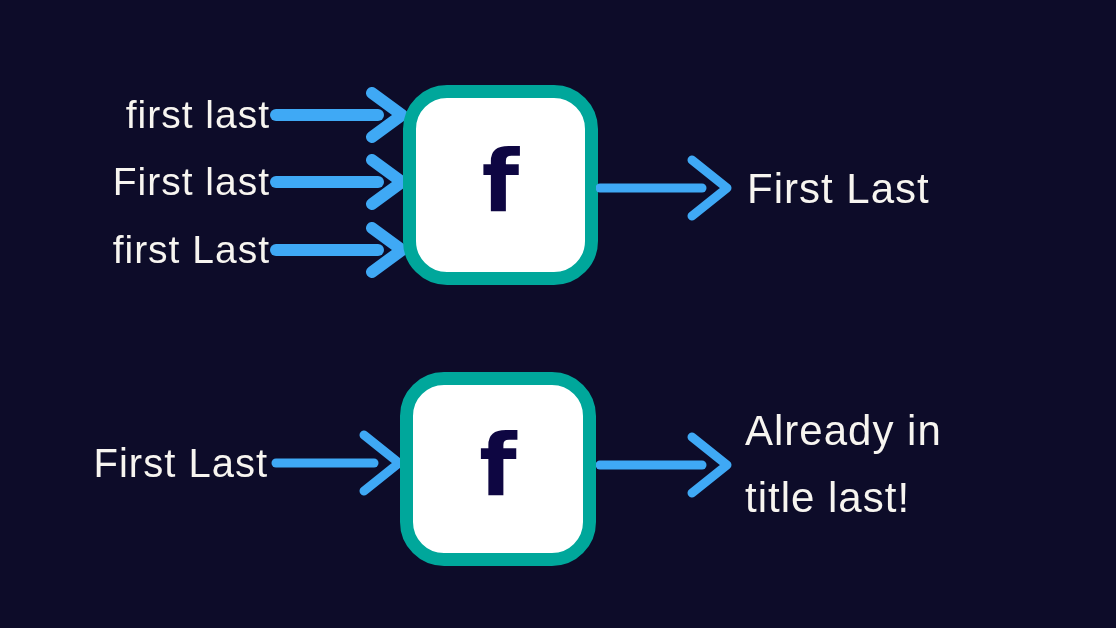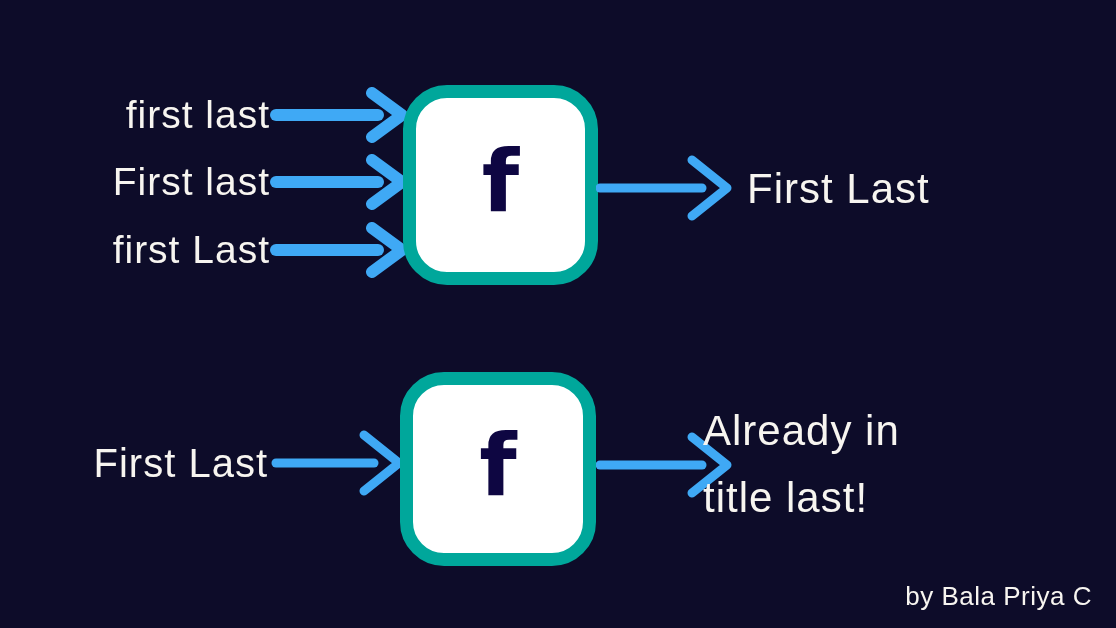--- a/index.html
+++ b/index.html
@@ -111,20 +111,19 @@
 
   <div class="fbox" style="left:400px;top:372px;width:196px;height:194px">
     <span class="fsym">f</span>
   </div>
 
   <svg class="arrow" style="left:596px;top:429px" width="140" height="72" viewBox="0 0 140 72">
     <line x1="4" y1="36" x2="106" y2="36" stroke="currentColor" stroke-width="9" stroke-linecap="round"></line>
     <polyline points="96,8 131,36 96,64" fill="none" stroke="currentColor" stroke-width="9" stroke-linecap="round" stroke-linejoin="round"></polyline>
   </svg>
 
-  <div class="output-block" style="left:703px;top:397px">
+  <div class="output-block" style="left:745px;top:397px">
     <div>Already in</div>
     <div>title last!</div>
   </div>
 
-  <div class="credit">by Bala Priya C</div>
 
 </div>
 
 </body></html>

